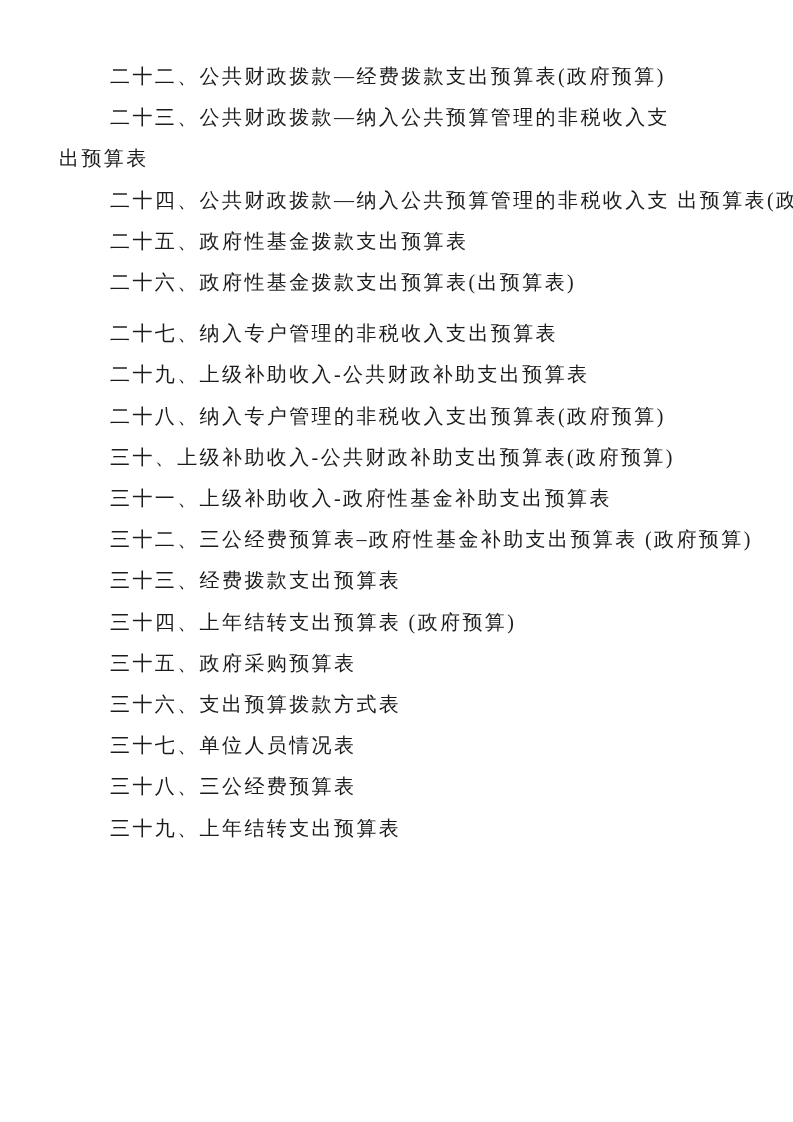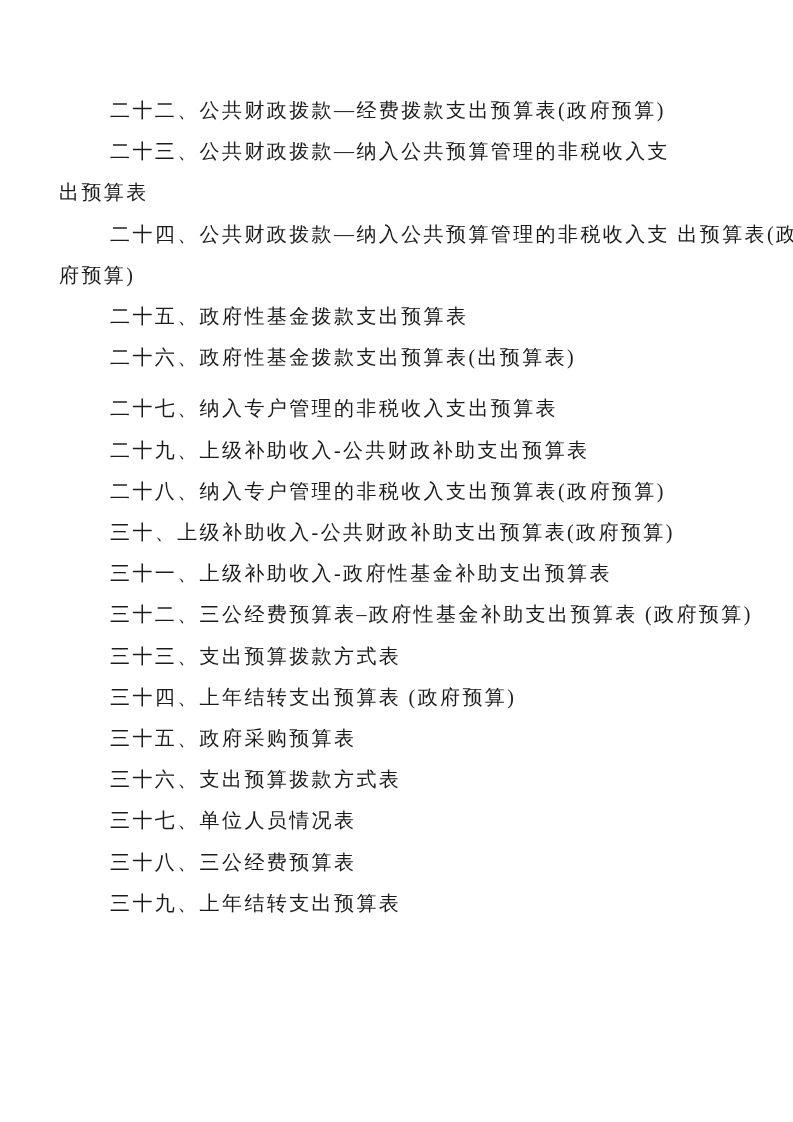--- a/index.html
+++ b/index.html
@@ -12,21 +12,21 @@
     height: 1122px;
     overflow: hidden;
     font-family: "Liberation Serif", "DejaVu Serif", serif;
   }
   .page {
     position: relative;
     width: 793px;
     height: 1122px;
     background: #ffffff;
     box-sizing: border-box;
-    padding: 90px 40px 0 59px;
+    padding: 56px 40px 0 59px;
   }
   .paragraph {
     margin: 0;
   }
   .paragraph.extra-gap {
     margin-top: 10px;
   }
   .line {
     font-size: 20px;
     line-height: 41.2px;
@@ -45,21 +45,20 @@
   <div id="list-root">
       <div class="paragraph">
         <div class="line first-line">二十二、公共财政拨款—经费拨款支出预算表(政府预算)</div>
       </div>
       <div class="paragraph">
         <div class="line first-line">二十三、公共财政拨款—纳入公共预算管理的非税收入支</div>
         <div class="line">出预算表</div>
       </div>
       <div class="paragraph">
         <div class="line first-line">二十四、公共财政拨款—纳入公共预算管理的非税收入支 出预算表(政</div>
-        <div class="line">府预算)</div>
       </div>
       <div class="paragraph">
         <div class="line first-line">二十五、政府性基金拨款支出预算表</div>
       </div>
       <div class="paragraph">
         <div class="line first-line">二十六、政府性基金拨款支出预算表(出预算表)</div>
       </div>
       <div class="paragraph extra-gap">
         <div class="line first-line">二十七、纳入专户管理的非税收入支出预算表</div>
       </div>
@@ -72,21 +71,21 @@
       <div class="paragraph">
         <div class="line first-line">三十、上级补助收入-公共财政补助支出预算表(政府预算)</div>
       </div>
       <div class="paragraph">
         <div class="line first-line">三十一、上级补助收入-政府性基金补助支出预算表</div>
       </div>
       <div class="paragraph">
         <div class="line first-line">三十二、三公经费预算表–政府性基金补助支出预算表 (政府预算)</div>
       </div>
       <div class="paragraph">
-        <div class="line first-line">三十三、支出预算拨款方式表</div>
+        <div class="line first-line">三十三、经费拨款支出预算表</div>
       </div>
       <div class="paragraph">
         <div class="line first-line">三十四、上年结转支出预算表 (政府预算)</div>
       </div>
       <div class="paragraph">
         <div class="line first-line">三十五、政府采购预算表</div>
       </div>
       <div class="paragraph">
         <div class="line first-line">三十六、支出预算拨款方式表</div>
       </div>

